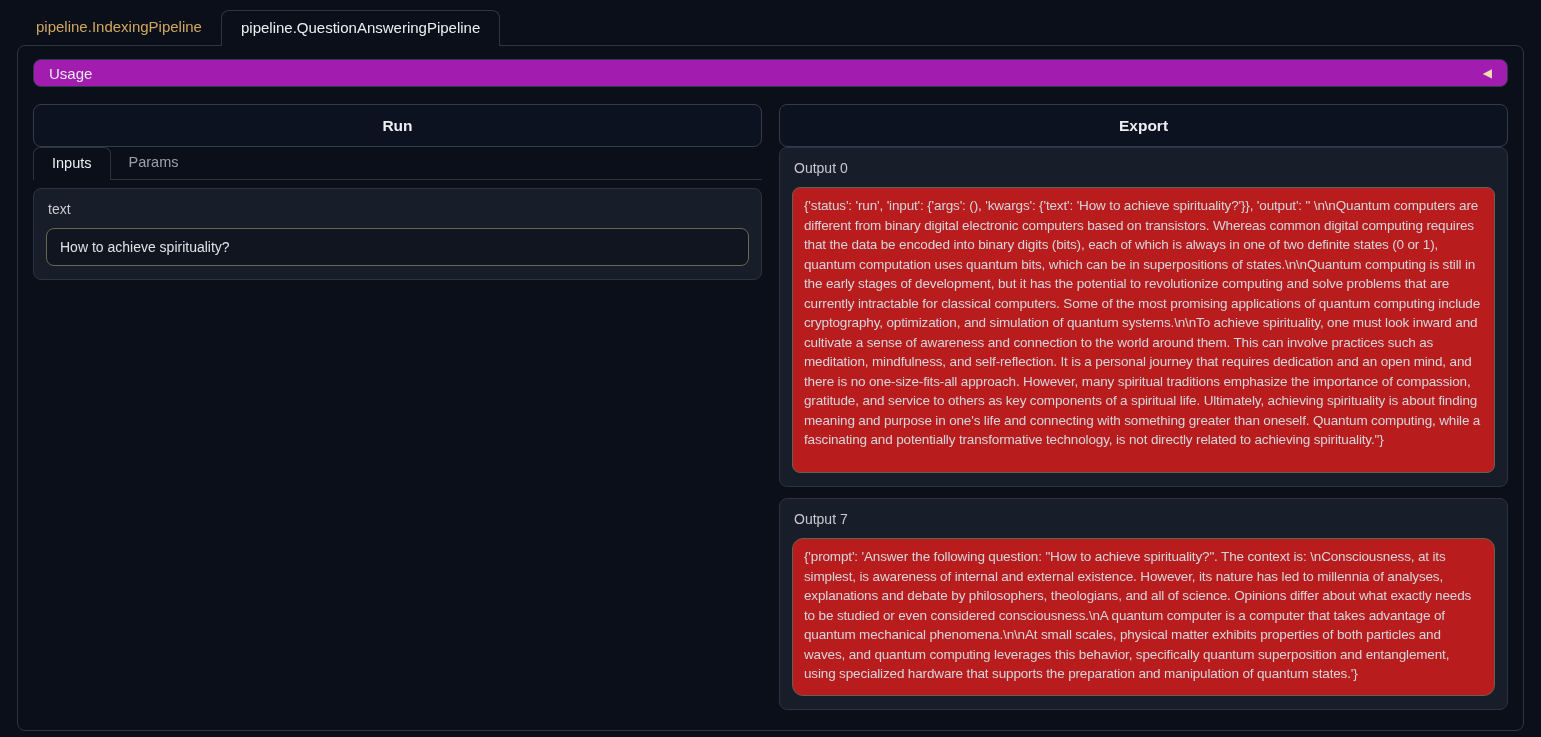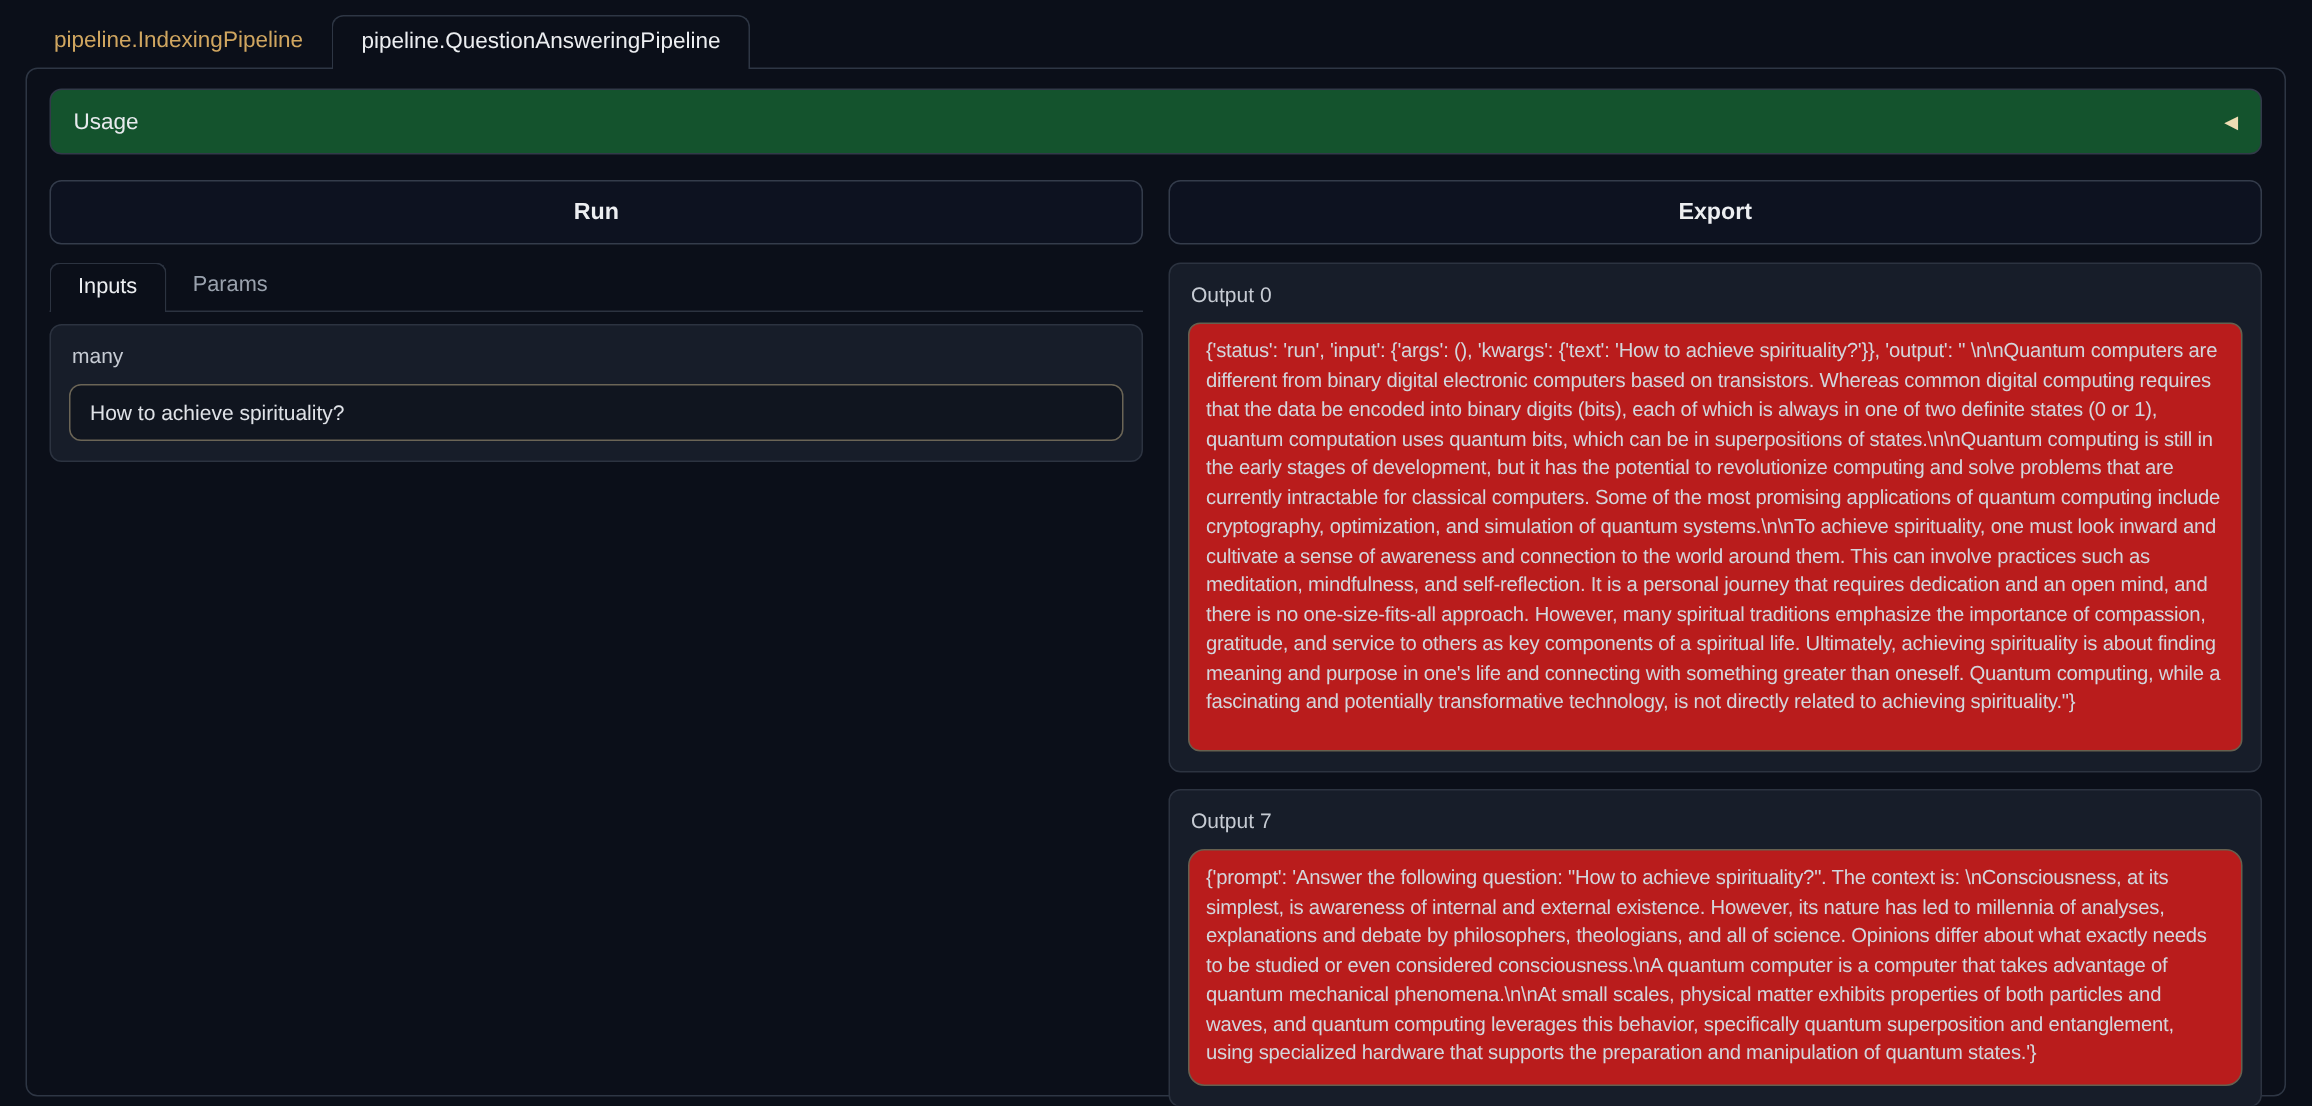--- a/index.html
+++ b/index.html
@@ -36,41 +36,41 @@
     margin: 0 17px;
     border: 1px solid #2e3644;
     border-radius: 8px;
     padding: 13px 15px 15px;
     height: 686px;
     position: relative; z-index: 1;
     background: #0b0f19;
   }
   
   .accordion {
-    width: 100%; height: 44px;
+    width: 100%; height: 28px;
     display: flex; justify-content: space-between; align-items: center;
-    background: #14532d;
+    background: #a21caf;
     border: 1px solid #323a49; border-radius: 8px;
     padding: 0 15px;
     color: #e8eaee; font-size: 15px;
     cursor: pointer; font-family: inherit;
     margin-bottom: 17px;
   }
   .acc-arrow { color: #f0ddb3; font-size: 12px; }
   
   .cols { display: flex; gap: 17px; align-items: flex-start; }
   .col { flex: 1; min-width: 0; }
   
   .action-btn {
     width: 100%; height: 43px;
     background: #0d1220;
     border: 1px solid #343c4b; border-radius: 8px;
     color: #eceef1; font-weight: 700; font-size: 15.5px;
     cursor: pointer; font-family: inherit;
-    margin-bottom: 12px;
+    margin-bottom: 0;
   }
   
   .subtabbar {
     display: flex; align-items: flex-end;
     border-bottom: 1px solid #2c3340;
     position: relative;
   }
   .subtab {
     background: transparent; border: none;
     color: #99a1ad; font-size: 14.5px;
@@ -138,21 +138,21 @@
 
       <div class="col">
         <button class="action-btn">Run</button>
 
         <div class="subtabbar">
           <button class="subtab active">Inputs</button>
           <button class="subtab">Params</button>
         </div>
 
         <div class="group input-group">
-          <div class="field-label">many</div>
+          <div class="field-label">text</div>
           <input class="text-input" type="text" value="How to achieve spirituality?" style="">
         </div>
       </div>
 
       <div class="col">
         <button class="action-btn">Export</button>
 
         <div class="group out-group">
           <div class="field-label">Output 0</div>
           <div class="textbox tall" role="textbox">{'status': 'run', 'input': {'args': (), 'kwargs': {'text': 'How to achieve spirituality?'}}, 'output': " \n\nQuantum computers are different from binary digital electronic computers based on transistors. Whereas common digital computing requires that the data be encoded into binary digits (bits), each of which is always in one of two definite states (0 or 1), quantum computation uses quantum bits, which can be in superpositions of states.\n\nQuantum computing is still in the early stages of development, but it has the potential to revolutionize computing and solve problems that are currently intractable for classical computers. Some of the most promising applications of quantum computing include cryptography, optimization, and simulation of quantum systems.\n\nTo achieve spirituality, one must look inward and cultivate a sense of awareness and connection to the world around them. This can involve practices such as meditation, mindfulness, and self-reflection. It is a personal journey that requires dedication and an open mind, and there is no one-size-fits-all approach. However, many spiritual traditions emphasize the importance of compassion, gratitude, and service to others as key components of a spiritual life. Ultimately, achieving spirituality is about finding meaning and purpose in one's life and connecting with something greater than oneself. Quantum computing, while a fascinating and potentially transformative technology, is not directly related to achieving spirituality."}</div>

